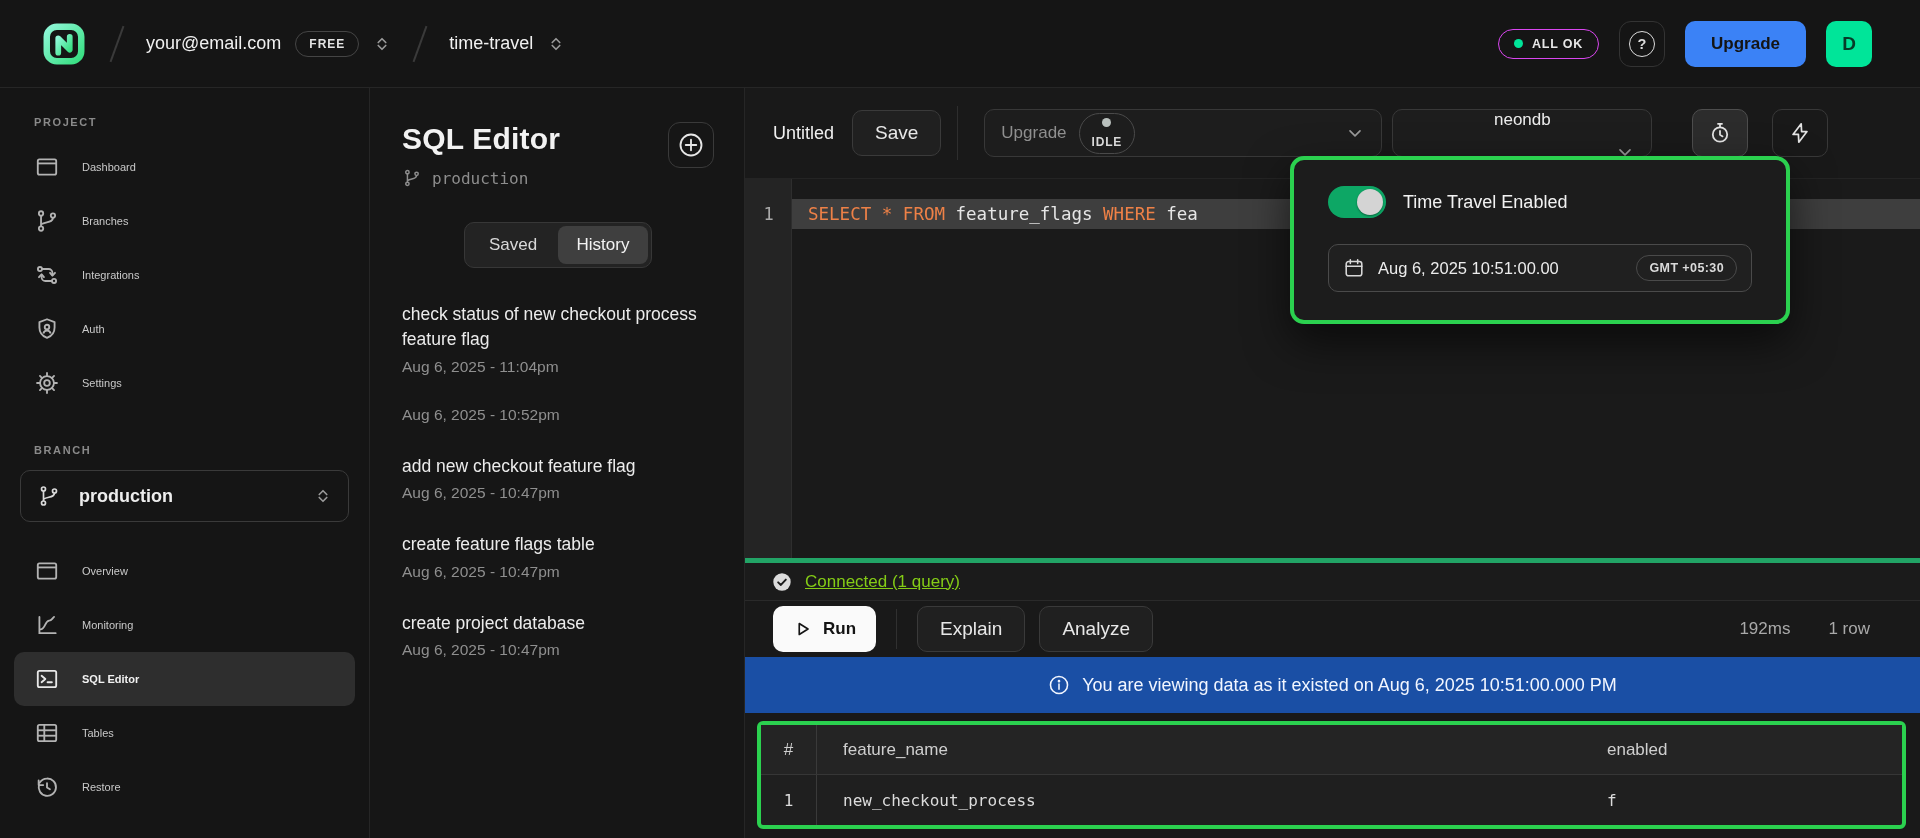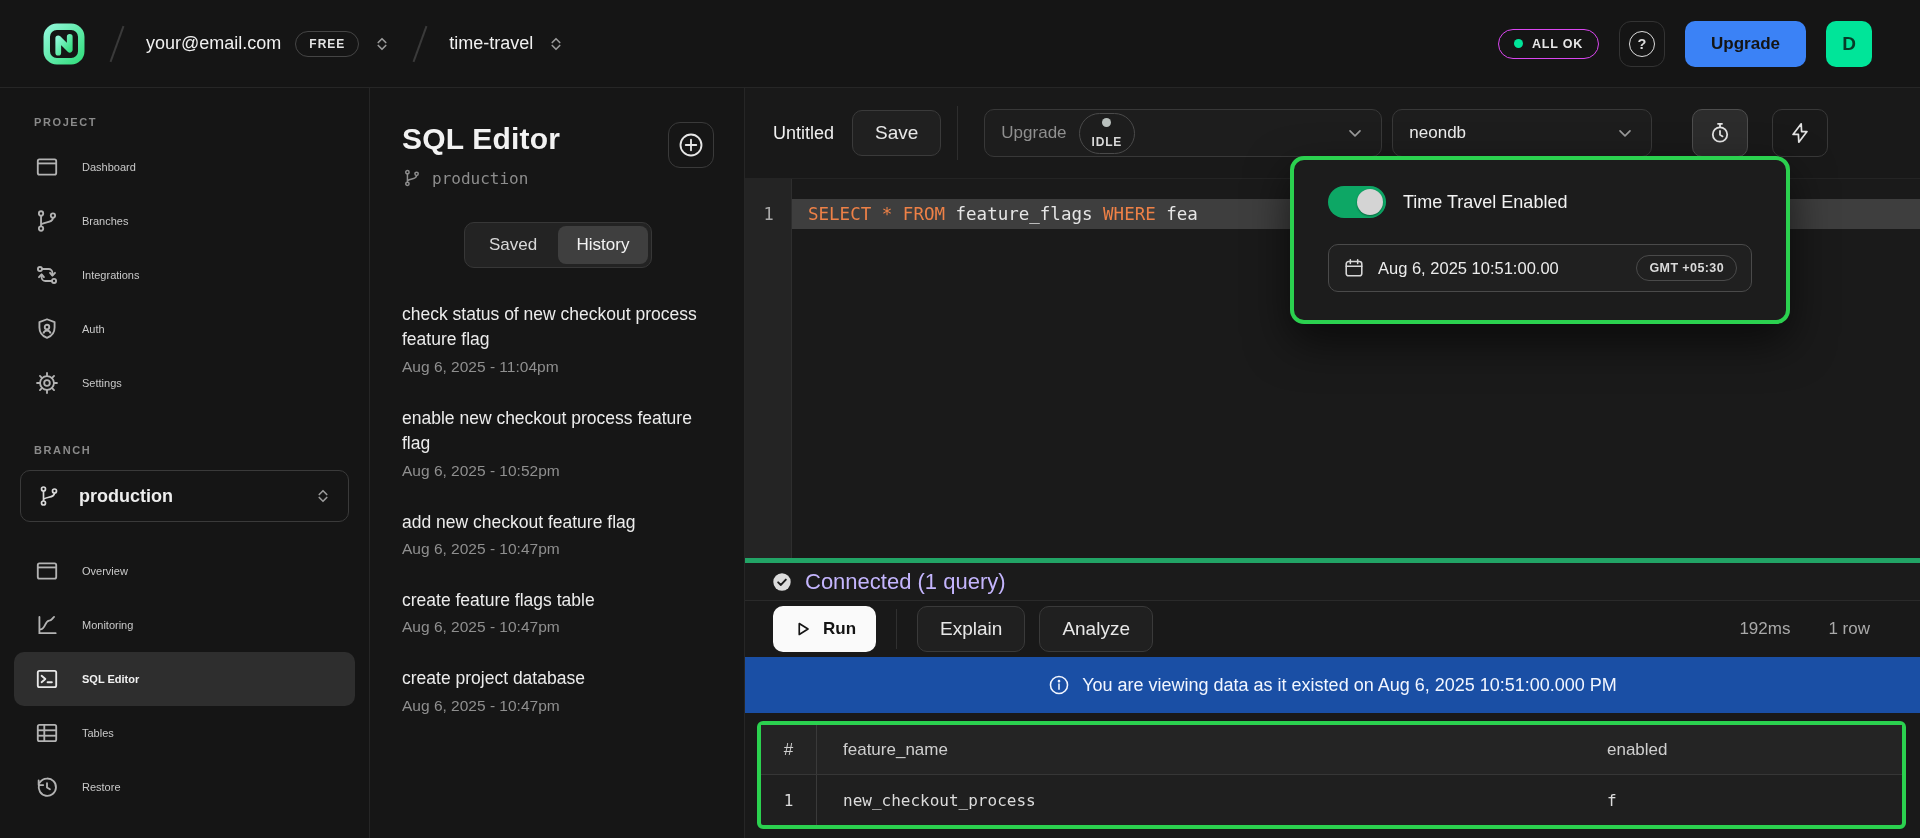--- a/index.html
+++ b/index.html
@@ -76,21 +76,21 @@
   .btn-dark { height:46px; padding:0 22px; border:1px solid #3a3a3a; border-radius:10px; background:#202020;
               color:#e8e8e8; font-size:19px; font-family:inherit; cursor:pointer; }
   .vline { width:1px; height:54px; background:#2e2e2e; margin:0 14px 0 16px; }
   .select { height:48px; border:1px solid #383838; border-radius:10px; background:#1d1d1d;
             display:flex; align-items:center; padding:0 16px; gap:12px; cursor:pointer; }
   .sel-compute { width:398px; margin-left:12px; color:#8f8f8f; font-size:17px; }
   .idle-pill { display:flex; align-items:center; gap:8px; border:1px solid #4a4a4a; border-radius:999px;
                padding:4px 12px;flex-direction:column; }
   .idle-dot { width:9px; height:9px; border-radius:50%; background:#b9c0bd; }
   .idle-txt { font-size:12px; font-weight:700; letter-spacing:.8px; color:#d9d9d9; }
-  .sel-db { width:260px; margin-left:10px; color:#ececec; font-size:17px; }
+  .sel-db { width:260px; margin-left:10px; color:#ececec; font-size:17px;flex-direction:column; }
   .chev { margin-left:auto; color:#9a9a9a; display:flex; }
   .icon-btn { width:56px; height:48px; border:1px solid #383838; border-radius:10px; background:transparent;
               color:#e3e3e3; display:flex; align-items:center; justify-content:center; cursor:pointer; }
   .icon-btn.active { background:#2c2c2c; border-color:#4d4d4d; }
   .tt-btn { margin-left:40px; }
   .zap-btn { margin-left:24px; }
 
   
   .code-area { height:380px; flex:none; position:relative; background:#1a1a1a; border-top:1px solid #242424; cursor:text; }
   .gutter { position:absolute; left:0; top:0; bottom:0; width:47px; background:#242424; border-right:1px solid #2e2e2e; }
@@ -115,21 +115,21 @@
   .tt-date { margin-top:26px; height:48px; border:1px solid #4a4a4a; border-radius:10px; background:#202020;
              display:flex; align-items:center; gap:13px; padding:0 14px; cursor:pointer; }
   .tt-date-text { font-size:16.5px; color:#ececec; }
   .tz-pill { margin-left:auto; border:1px solid #4a4a4a; border-radius:999px; padding:5px 12px;
              font-size:12.5px; font-weight:700; letter-spacing:.4px; color:#dadada; }
 
   
   .resize-bar { height:5px; flex:none; background:#22a466; cursor:row-resize; }
   .conn-row { height:38px; flex:none; display:flex; align-items:center; gap:12px; padding:0 26px;
               background:#1b1b1b; border-bottom:1px solid #2a2a2a; }
-  .conn-text { font-size:22px; color:#c4b5fd; }
+  .conn-text { font-size:17px; color:#84cc16;text-decoration:underline; }
   .actions-row { height:56px; flex:none; display:flex; align-items:center; padding:0 28px; gap:14px;
                  background:#191919; }
   .run-btn { height:46px; padding:0 20px; border:none; border-radius:10px; background:#fafafa; color:#141414;
              font-size:17px; font-weight:600; font-family:inherit; display:flex; align-items:center;
              gap:10px; cursor:pointer; }
   .act-sep { width:1px; height:40px; background:#303030; margin:0 6px; }
   .stats { margin-left:auto; display:flex; gap:38px; padding-right:22px; color:#a9a9a9; font-size:17px; }
   .banner { height:56px; flex:none; background:#1a4fa5; display:flex; align-items:center; justify-content:center;
             gap:12px; color:#f2f6ff; font-size:18px; font-weight:500; }
   .table-zone { flex:1; overflow:hidden; padding:8px 14px 0 12px; }
@@ -333,21 +333,20 @@
       <button class="seg-btn">Saved</button>
       <button class="seg-btn active">History</button>
     </div>
 
     <div class="history">
       <div class="h-item">
         <div class="h-title">check status of new checkout process feature flag</div>
         <div class="h-date">Aug 6, 2025 - 11:04pm</div>
       </div>
       <div class="h-item">
-        <div class="h-title">enable new checkout process feature flag</div>
         <div class="h-date">Aug 6, 2025 - 10:52pm</div>
       </div>
       <div class="h-item">
         <div class="h-title">add new checkout feature flag</div>
         <div class="h-date">Aug 6, 2025 - 10:47pm</div>
       </div>
       <div class="h-item">
         <div class="h-title">create feature flags table</div>
         <div class="h-date">Aug 6, 2025 - 10:47pm</div>
       </div>

